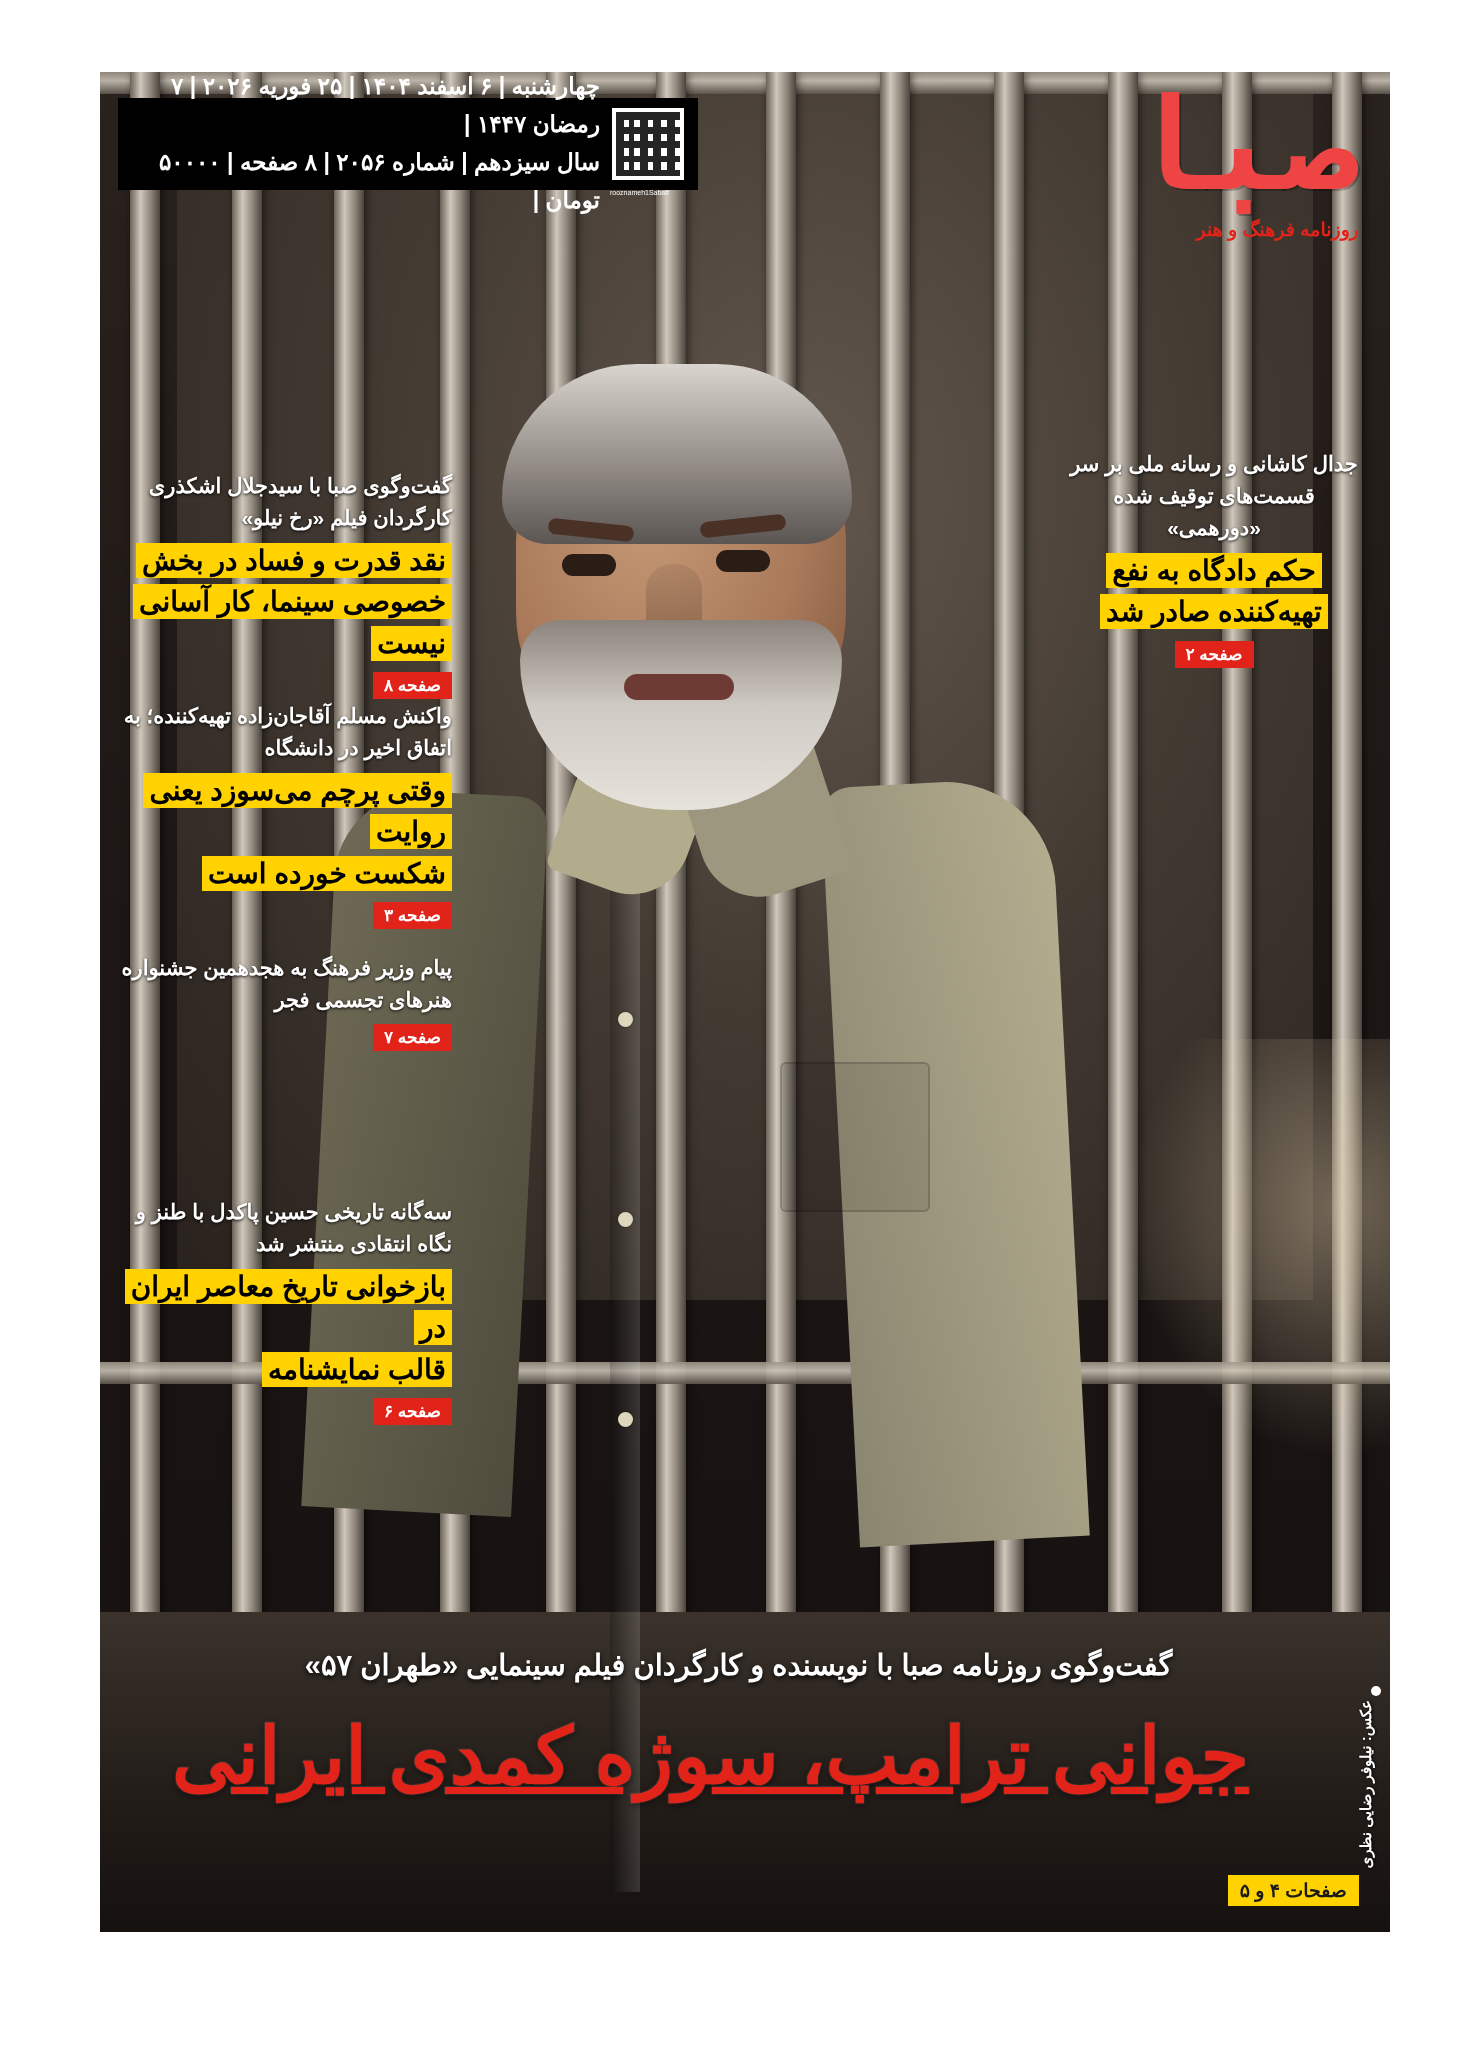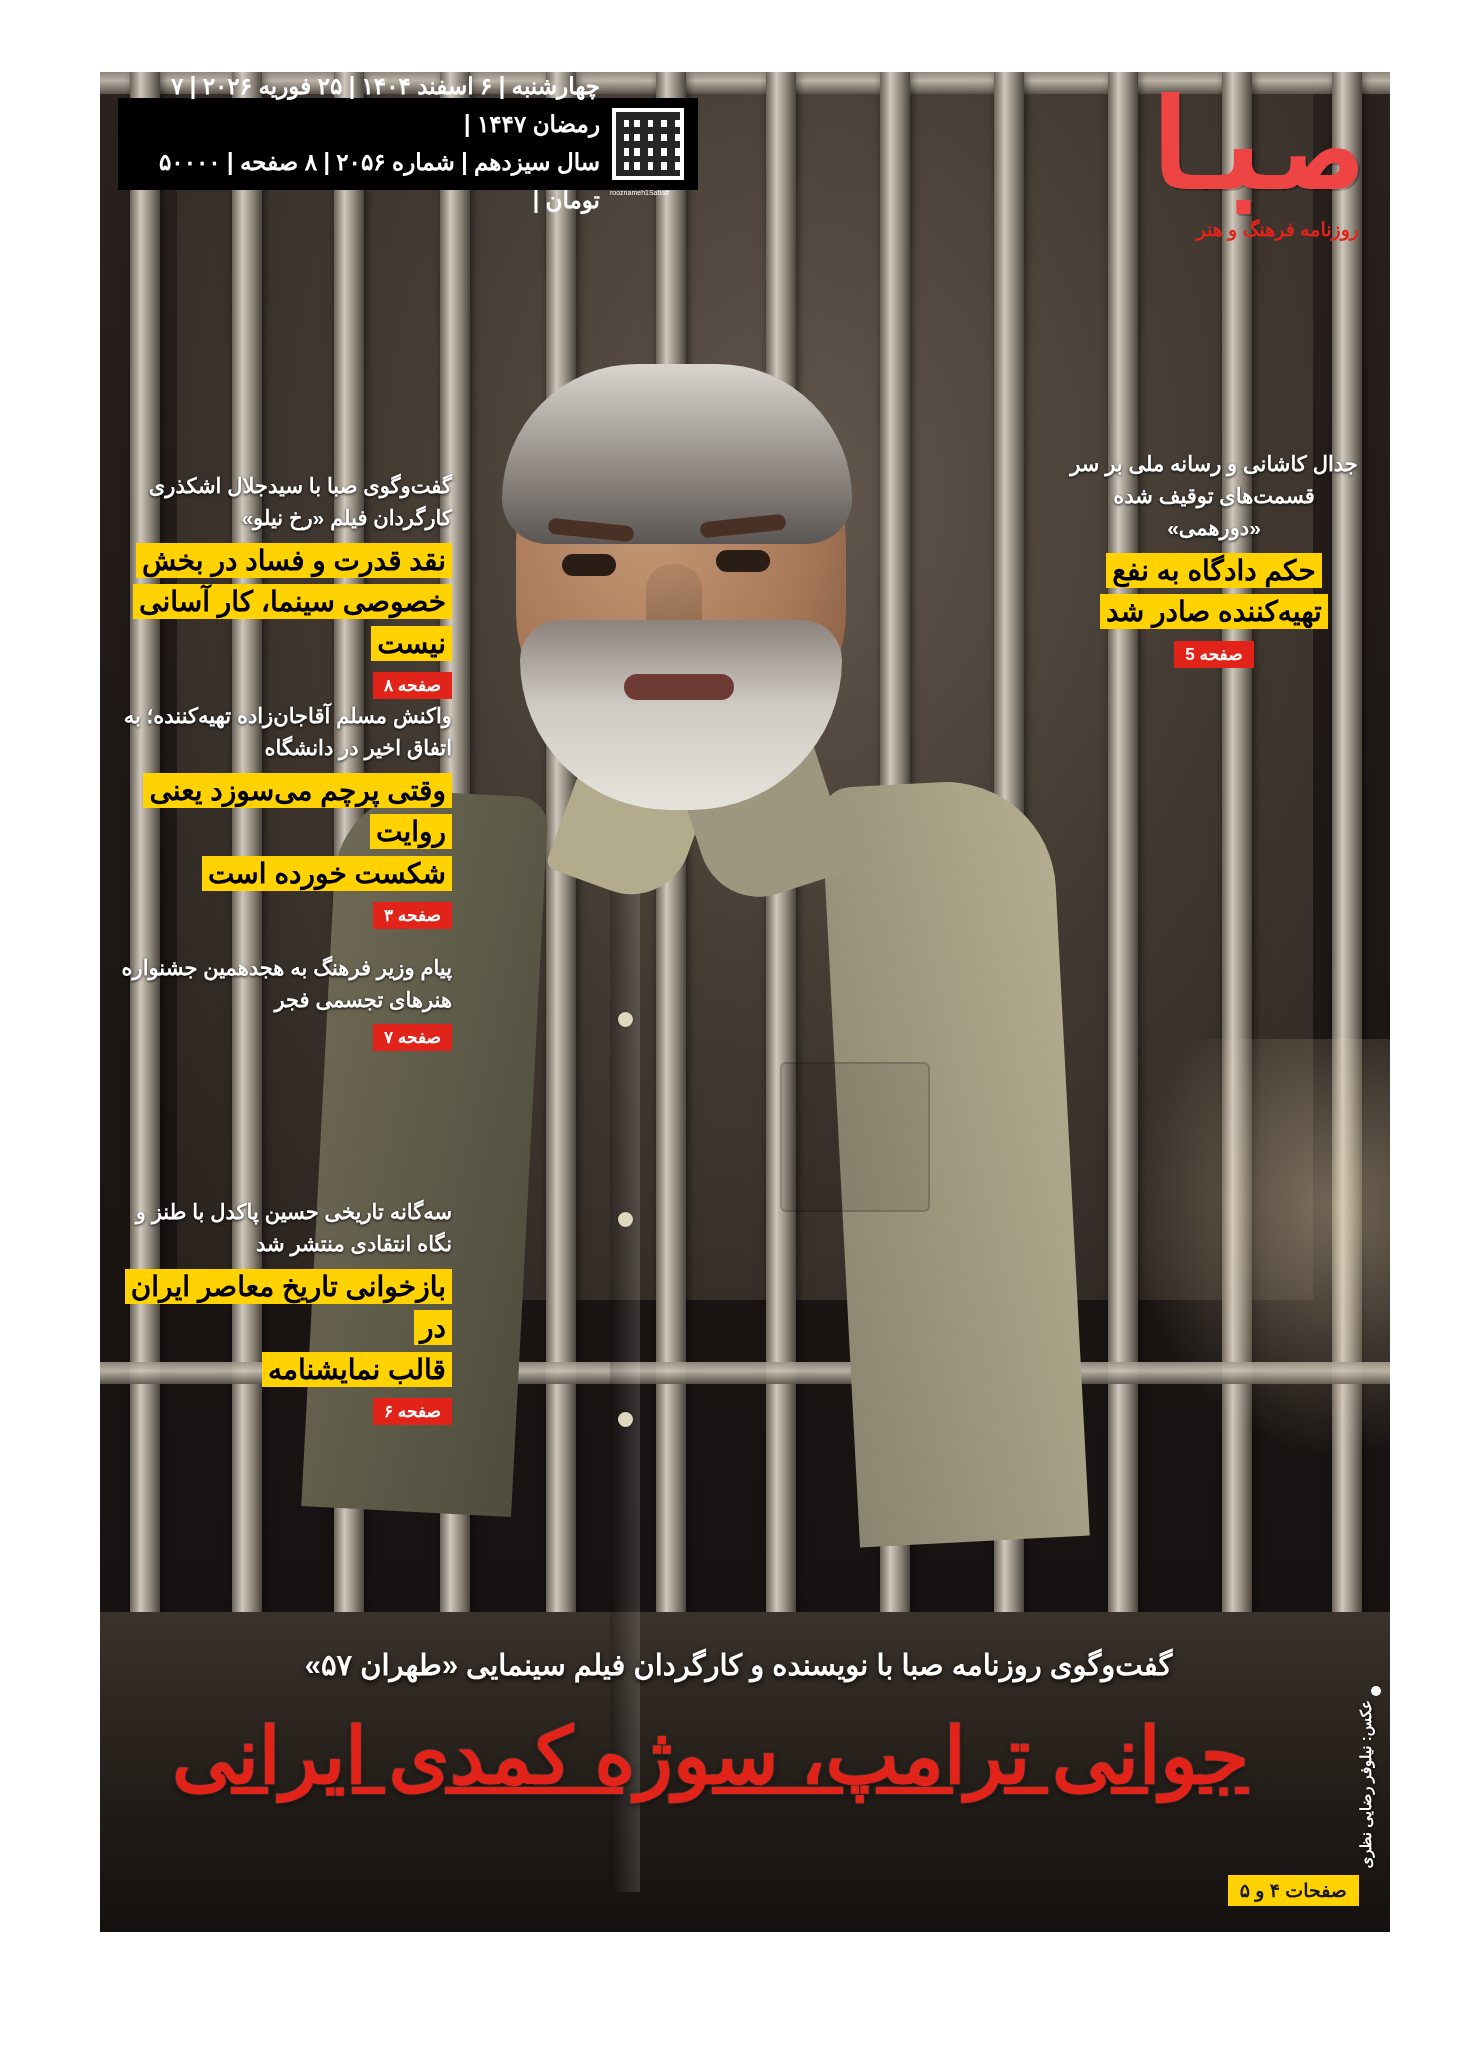--- a/index.html
+++ b/index.html
@@ -385,21 +385,21 @@
       <div>سال سیزدهم | شماره ۲۰۵۶ | ۸ صفحه | ۵۰۰۰۰ تومان |</div>
     </div>
   </div>
 
   <div class="teaser t-right-1">
     <div class="kicker">جدال کاشانی و رسانه ملی بر سر قسمت‌های توقیف شده «دورهمی»</div>
     <div class="headline">
       <span class="hl">حکم دادگاه به نفع</span><br>
       <span class="hl">تهیه‌کننده صادر شد</span>
     </div>
-    <div class="pagetag">صفحه 5</div>
+    <div class="pagetag">صفحه ۲</div>
   </div>
 
   <div class="teaser t-left-1">
     <div class="kicker">گفت‌وگوی صبا با سیدجلال اشکذری کارگردان فیلم «رخ نیلو»</div>
     <div class="headline">
       <span class="hl">نقد قدرت و فساد در بخش</span><br>
       <span class="hl">خصوصی سینما، کار آسانی نیست</span>
     </div>
     <div class="pagetag">صفحه ۸</div>
   </div>

